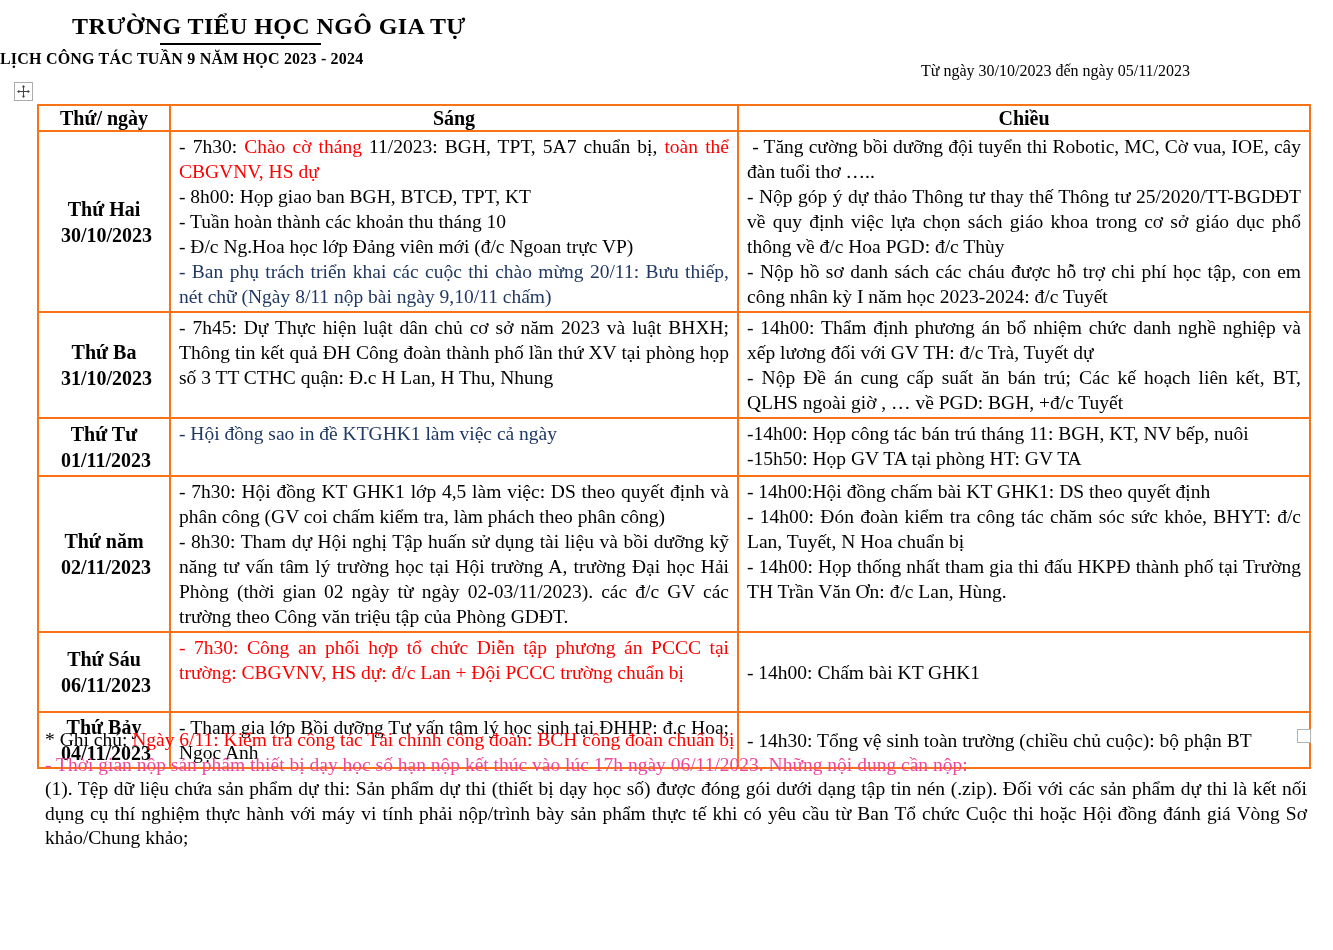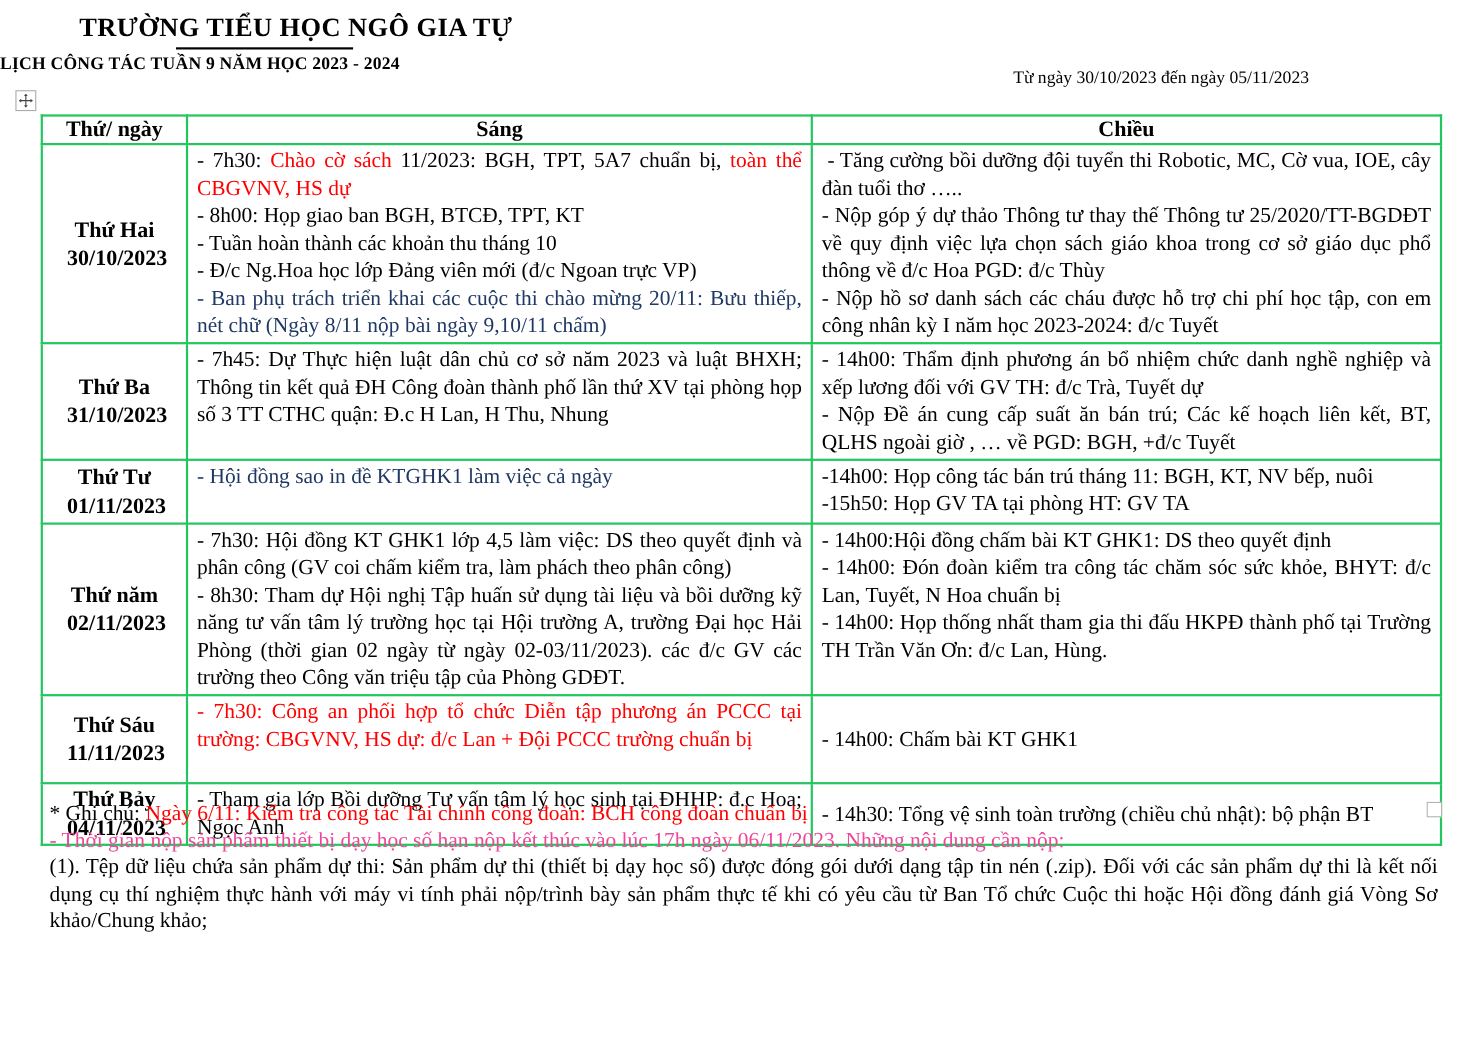--- a/index.html
+++ b/index.html
@@ -39,21 +39,21 @@
   .resize-handle {
     position:absolute; left:1297px; top:729px;
     width:14px; height:14px;
     border:1px solid #b3b3b3; background:#fff;
     box-sizing:border-box;
   }
   table.schedule {
     position:absolute; left:37px; top:104px;
     width:1272px; border-collapse:collapse; table-layout:fixed;
   }
-  table.schedule th, table.schedule td { border:2px solid #22c55e; }
+  table.schedule th, table.schedule td { border:2px solid #f97316; }
   table.schedule th {
     font-size:20px; font-weight:bold; text-align:center;
     height:24px; line-height:24px; padding:0;
   }
   td.day-cell {
     text-align:center; vertical-align:middle;
     font-weight:bold; font-size:20px; line-height:26px;
     padding:0 22px;
   }
   td.content-cell { vertical-align:top; padding:2px 8px; }
@@ -111,21 +111,21 @@
       <th>Chiều</th>
     </tr>
   </thead>
   <tbody id="schedule-body">
       <tr class="r0">
         <td class="day-cell">
           <div>Thứ Hai</div>
           <div>30/10/2023</div>
         </td>
         <td class="content-cell morning">
-          <p class="item"><span>- 7h30: </span><span style="color: rgb(255, 0, 0);">Chào cờ sách </span><span>11/2023: BGH, TPT, 5A7 chuẩn bị, </span><span style="color: rgb(255, 0, 0);">toàn thể CBGVNV, HS dự</span></p>
+          <p class="item"><span>- 7h30: </span><span style="color: rgb(255, 0, 0);">Chào cờ tháng </span><span>11/2023: BGH, TPT, 5A7 chuẩn bị, </span><span style="color: rgb(255, 0, 0);">toàn thể CBGVNV, HS dự</span></p>
           <p class="item"><span>- 8h00: Họp giao ban BGH, BTCĐ, TPT, KT</span></p>
           <p class="item"><span>- Tuần hoàn thành các khoản thu tháng 10</span></p>
           <p class="item"><span>- Đ/c Ng.Hoa học lớp Đảng viên mới (đ/c Ngoan trực VP)</span></p>
           <p class="item"><span style="color: rgb(31, 56, 100);">- Ban phụ trách triển khai các cuộc thi chào mừng 20/11: Bưu thiếp, nét chữ (Ngày 8/11 nộp bài ngày 9,10/11 chấm)</span></p>
         </td>
         <td class="content-cell afternoon">
           <p class="item"><span>&nbsp;- Tăng cường bồi dưỡng đội tuyển thi Robotic, MC, Cờ vua, IOE, cây đàn tuổi thơ …..</span></p>
           <p class="item"><span>- Nộp góp ý dự thảo Thông tư thay thế Thông tư 25/2020/TT-BGDĐT về quy định việc lựa chọn sách giáo khoa trong cơ sở giáo dục phổ thông về đ/c Hoa PGD: đ/c Thùy</span></p>
           <p class="item"><span>- Nộp hồ sơ danh sách các cháu được hỗ trợ chi phí học tập, con em công nhân kỳ I năm học 2023-2024: đ/c Tuyết</span></p>
         </td>
@@ -167,39 +167,39 @@
         </td>
         <td class="content-cell afternoon">
           <p class="item"><span>- 14h00:Hội đồng chấm bài KT GHK1: DS theo quyết định</span></p>
           <p class="item"><span>- 14h00: Đón đoàn kiểm tra công tác chăm sóc sức khỏe, BHYT: đ/c Lan, Tuyết, N Hoa chuẩn bị</span></p>
           <p class="item"><span>- 14h00: Họp thống nhất tham gia thi đấu HKPĐ thành phố tại Trường TH Trần Văn Ơn: đ/c Lan, Hùng.</span></p>
         </td>
       </tr>
       <tr class="r4">
         <td class="day-cell">
           <div>Thứ Sáu</div>
-          <div>11/11/2023</div>
+          <div>06/11/2023</div>
         </td>
         <td class="content-cell morning">
           <p class="item"><span style="color: rgb(255, 0, 0);">- 7h30: Công an phối hợp tổ chức Diễn tập phương án PCCC tại trường: CBGVNV, HS dự: đ/c Lan + Đội PCCC trường chuẩn bị</span></p>
         </td>
         <td class="content-cell afternoon">
           <p class="item"><span>- 14h00: Chấm bài KT GHK1</span></p>
         </td>
       </tr>
       <tr class="r5">
         <td class="day-cell">
           <div>Thứ Bảy</div>
           <div>04/11/2023</div>
         </td>
         <td class="content-cell morning">
           <p class="item"><span>- Tham gia lớp Bồi dưỡng Tư vấn tâm lý học sinh tại ĐHHP: đ.c Hoa; Ngọc Anh</span></p>
         </td>
         <td class="content-cell afternoon">
-          <p class="item"><span>- 14h30: Tổng vệ sinh toàn trường (chiều chủ nhật): bộ phận BT</span></p>
+          <p class="item"><span>- 14h30: Tổng vệ sinh toàn trường (chiều chủ cuộc): bộ phận BT</span></p>
         </td>
       </tr>
     </tbody>
 </table>
 
 <div class="resize-handle"></div>
 
 <div class="notes" id="notes">
     <p class="note"><span>* Ghi chú: </span><span style="color: rgb(255, 0, 0);">Ngày 6/11: Kiểm tra công tác Tài chính công đoàn: BCH công đoàn chuẩn bị</span></p>
     <p class="note"><span style="color: #ec4899;">- Thời gian nộp sản phẩm thiết bị dạy học số hạn nộp kết thúc vào lúc 17h ngày 06/11/2023. Những nội dung cần nộp:</span></p>

